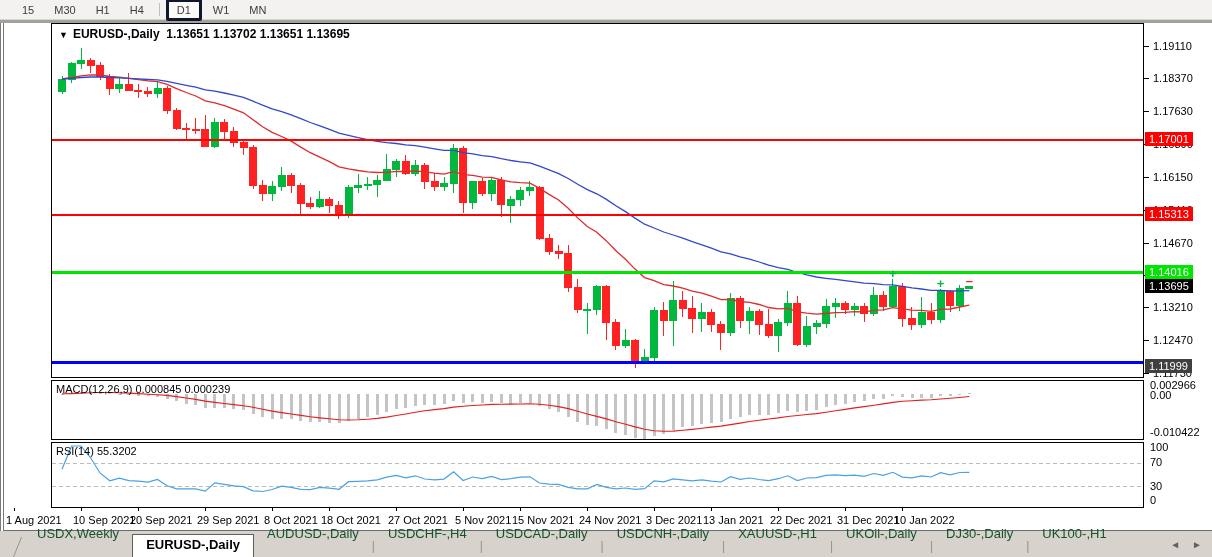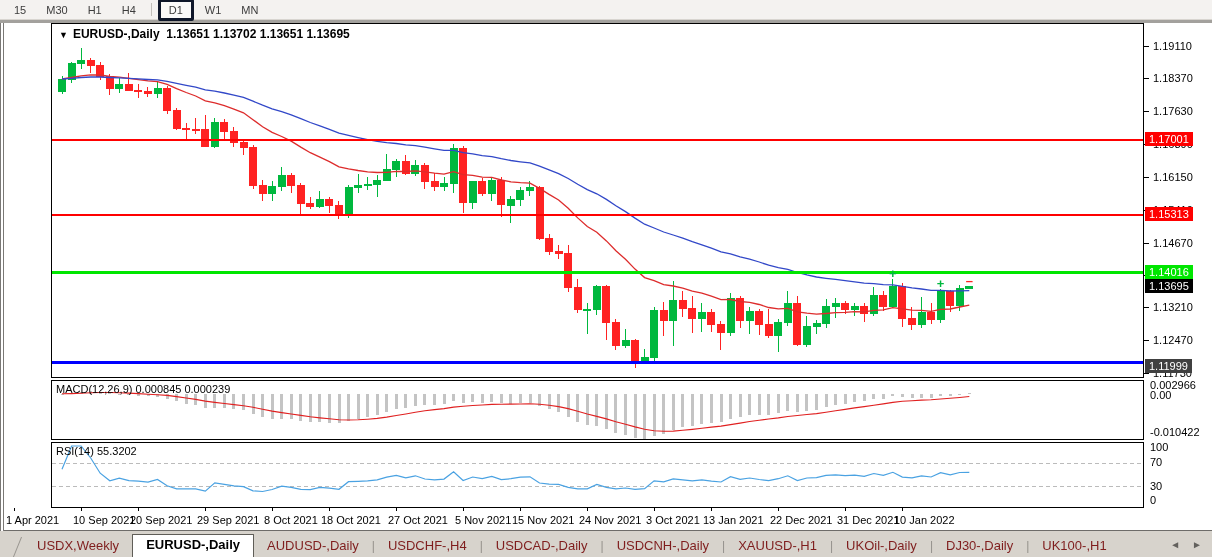--- a/index.html
+++ b/index.html
@@ -6,21 +6,21 @@
   html,body { background:#fff; }
   body { font-family:"Liberation Sans", sans-serif; }
   .app { position:relative; width:1212px; height:557px; background:#fff; overflow:hidden;
          font-family:"Liberation Sans", sans-serif; }
 
   
   .toolbar { height:20px; background:#f4f2f0; border-bottom:1px solid #d8d5d0;
              display:flex; align-items:center; }
   .tf-btn { font-size:11px; color:#3c3c3c; padding:2px 8px; margin:0 1px; border:1px solid transparent;
             border-radius:2px; cursor:pointer; white-space:nowrap; }
-  .tf-btn.first { padding-left:12px; }
+  .tf-btn.first { padding-left:20px; }
   .tf-btn.active { background:#fbfaf9; border:3px solid #0f172a; }
   .tb-sep { width:1px; height:13px; background:#c2bfba; margin:0 5px; }
   .mdi-strip { height:3px; background:#a3a19d; }
 
   
   .chart-grid { display:grid; grid-template-columns:1140px 68px;
                 grid-template-rows:355px 2px 60px 2px 66px 23px;
                 background:#fff; border-left:4px double #7a7875; width:1212px; }
   .panel { position:relative; background:#fff; border:1px solid #000; overflow:hidden;margin-left:47px; }
   .splitter { grid-column:1/3; background:#ffffff; }
@@ -39,21 +39,21 @@
   .dates { position:relative; background:#fff; border-bottom:1px solid #6e6c69; overflow:hidden; }
   .date-tick { position:absolute; top:0; width:1px; height:3px; background:#000; }
   .date-label { position:absolute; top:6px; font-size:11px; color:#000; white-space:nowrap; }
   .dates-corner { background:#fff; border-bottom:1px solid #6e6c69; }
 
   
   .tabbar { height:26px; background:#d7d3cc; display:flex; align-items:flex-end;
             padding-left:6px; position:relative; }
   .tab-lead { width:12px; height:20px; border-right:1px solid #97948e; transform:skewX(-22deg);
               margin-right:6px; }
-  .tab { font-size:13px; color:#7f1d1d; padding:2px 13px 4px; cursor:pointer; white-space:nowrap; }
+  .tab { font-size:13px; color:#14532d; padding:2px 13px 16px; cursor:pointer; white-space:nowrap; }
   .tab.active { background:#fff; border:1px solid #5f5d57; border-bottom:none; font-weight:bold;
                 color:#000; padding:2px 13px 6px; margin-bottom:-1px; border-radius:1px 1px 0 0; }
   .tab-sep { color:#94918b; font-size:12px; padding:0 0 4px; align-self:flex-end; }
   .tab-arrows { margin-left:auto; margin-right:10px; align-self:center; display:flex; gap:12px;
                 color:#63615d; font-size:10px; }
   .tab-arrows span { cursor:pointer; }
 </style>
 </head>
 <body>
 
@@ -437,41 +437,41 @@
     </div>
     <div class="axis" id="axis-rsi">
         <span class="ticklabel" style="top:-1px;left:6px">100</span>
         <span class="ticklabel" style="top:14px;left:6px">70</span>
         <span class="ticklabel" style="top:38px;left:6px">30</span>
         <span class="ticklabel" style="top:52px;left:6px">0</span>
       </div>
 
     <div class="dates" id="dates">
         <span class="date-tick" style="left:10px"></span>
-        <span class="date-label" style="left:2px">1 Apr 2021</span>
+        <span class="date-label" style="left:2px">1 Aug 2021</span>
         <span class="date-tick" style="left:77px"></span>
         <span class="date-label" style="left:69px">10 Sep 2021</span>
         <span class="date-tick" style="left:134px"></span>
         <span class="date-label" style="left:126px">20 Sep 2021</span>
         <span class="date-tick" style="left:201px"></span>
         <span class="date-label" style="left:193px">29 Sep 2021</span>
         <span class="date-tick" style="left:268px"></span>
         <span class="date-label" style="left:260px">8 Oct 2021</span>
         <span class="date-tick" style="left:325px"></span>
         <span class="date-label" style="left:317px">18 Oct 2021</span>
         <span class="date-tick" style="left:392px"></span>
         <span class="date-label" style="left:384px">27 Oct 2021</span>
         <span class="date-tick" style="left:459px"></span>
         <span class="date-label" style="left:451px">5 Nov 2021</span>
         <span class="date-tick" style="left:516px"></span>
         <span class="date-label" style="left:508px">15 Nov 2021</span>
         <span class="date-tick" style="left:583px"></span>
         <span class="date-label" style="left:575px">24 Nov 2021</span>
         <span class="date-tick" style="left:650px"></span>
-        <span class="date-label" style="left:642px">3 Oct 2021</span>
+        <span class="date-label" style="left:642px">3 Dec 2021</span>
         <span class="date-tick" style="left:707px"></span>
         <span class="date-label" style="left:699px">13 Jan 2021</span>
         <span class="date-tick" style="left:774px"></span>
         <span class="date-label" style="left:766px">22 Dec 2021</span>
         <span class="date-tick" style="left:841px"></span>
         <span class="date-label" style="left:833px">31 Dec 2021</span>
         <span class="date-tick" style="left:898px"></span>
         <span class="date-label" style="left:890px">10 Jan 2022</span>
       </div>
     <div class="dates-corner"></div>

